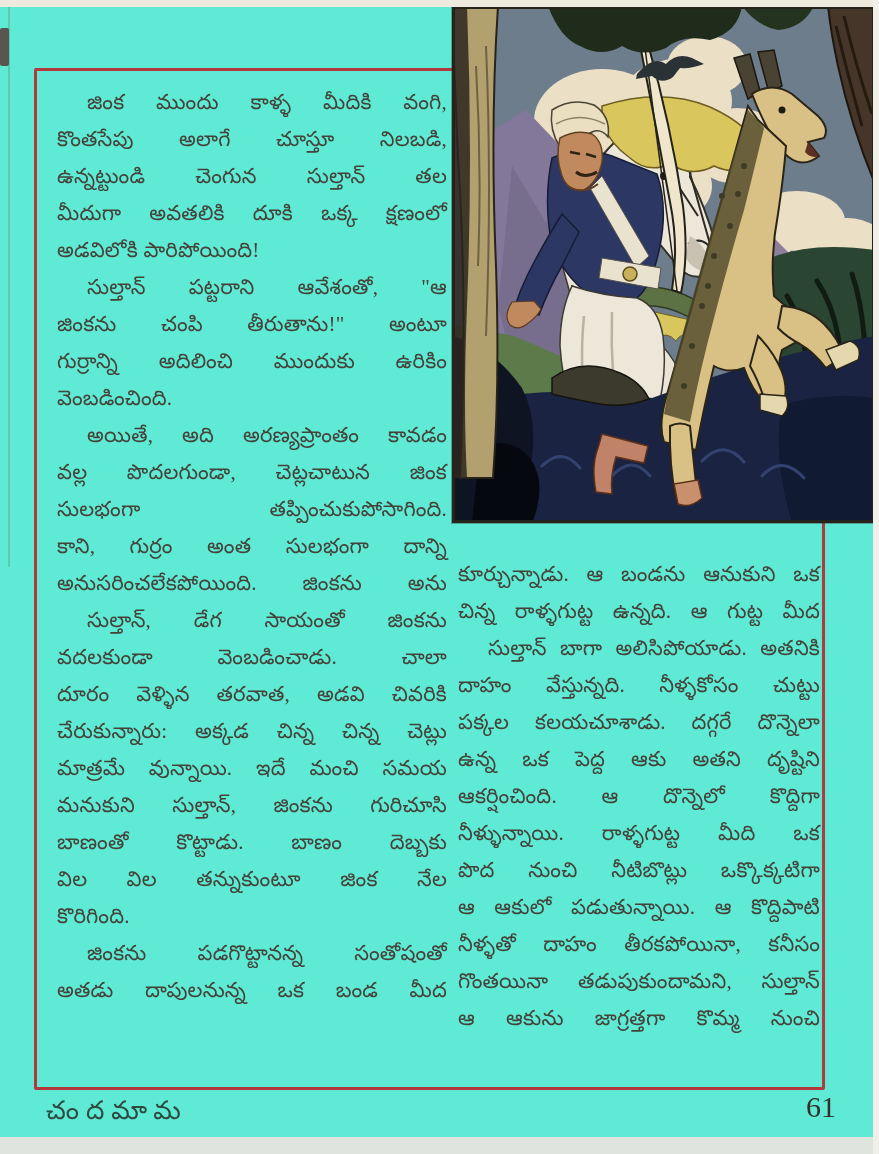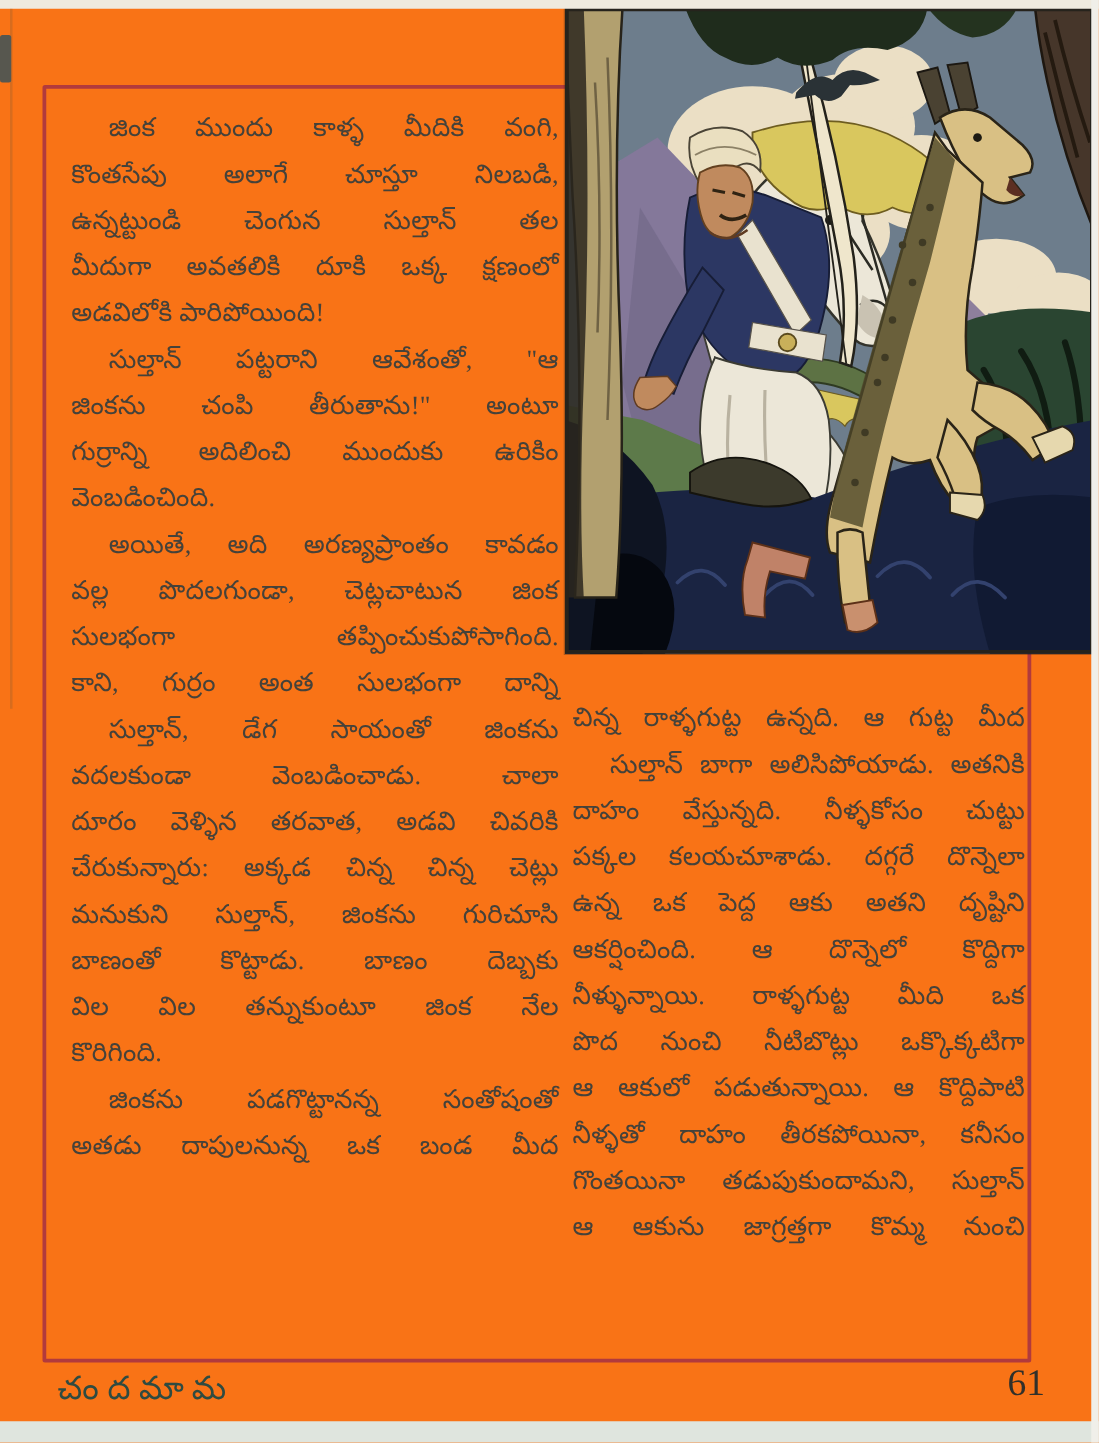--- a/index.html
+++ b/index.html
@@ -1,21 +1,21 @@
 <!DOCTYPE html>
 <html><head>
 <meta charset="utf-8">
 <style>
   html,body{margin:0;padding:0;}
   body{
     width:879px;height:1154px;position:relative;overflow:hidden;
     background:#e9e5d6;
     font-family:"Liberation Serif","DejaVu Serif",serif;
   }
-  .scan{position:absolute;inset:0;background:#f97316;}
+  .scan{position:absolute;inset:0;background:#5eead4;}
   .scan-top-edge{position:absolute;left:0;top:0;width:879px;height:7px;background:#efeade;}
   .scan-bottom-edge{position:absolute;left:0;top:1137px;width:879px;height:17px;background:#dfe5de;}
   .scan-right-edge{position:absolute;left:873px;top:0;width:6px;height:1154px;background:#f0efe9;}
   .scan-crease{position:absolute;left:8px;top:7px;width:2px;height:560px;background:rgba(95,85,60,.22);}
   .scan-smudge{position:absolute;left:0;top:28px;width:9px;height:38px;background:#57574f;border-radius:2px;}
   .page-frame{
     position:absolute;left:34px;top:68px;width:785px;height:1016px;
     border:3px solid #b23a3c;border-radius:2px;
   }
   .col{position:absolute;color:#45423a;}
@@ -54,33 +54,36 @@
     <div class="ln">మీదుగా అవతలికి దూకి ఒక్క క్షణంలో</div>
     <div class="ln e">అడవిలోకి పారిపోయింది!</div>
     <div class="ln i">సుల్తాన్ పట్టరాని ఆవేశంతో, "ఆ</div>
     <div class="ln">జింకను చంపి తీరుతాను!" అంటూ</div>
     <div class="ln">గుర్రాన్ని అదిలించి ముందుకు ఉరికిం</div>
     <div class="ln e">వెంబడించింది.</div>
     <div class="ln i">అయితే, అది అరణ్యప్రాంతం కావడం</div>
     <div class="ln">వల్ల పొదలగుండా, చెట్లచాటున జింక</div>
     <div class="ln">సులభంగా తప్పించుకుపోసాగింది.</div>
     <div class="ln">కాని, గుర్రం అంత సులభంగా దాన్ని</div>
+    <div class="ln">అనుసరించలేకపోయింది. జింకను అను</div>
     <div class="ln i">సుల్తాన్, డేగ సాయంతో జింకను</div>
     <div class="ln">వదలకుండా వెంబడించాడు. చాలా</div>
     <div class="ln">దూరం వెళ్ళిన తరవాత, అడవి చివరికి</div>
     <div class="ln">చేరుకున్నారు: అక్కడ చిన్న చిన్న చెట్లు</div>
+    <div class="ln">మాత్రమే వున్నాయి. ఇదే మంచి సమయ</div>
     <div class="ln">మనుకుని సుల్తాన్, జింకను గురిచూసి</div>
     <div class="ln">బాణంతో కొట్టాడు. బాణం దెబ్బకు</div>
     <div class="ln">విల విల తన్నుకుంటూ జింక నేల</div>
     <div class="ln e">కొరిగింది.</div>
     <div class="ln i">జింకను పడగొట్టానన్న సంతోషంతో</div>
     <div class="ln">అతడు దాపులనున్న ఒక బండ మీద</div>
   </div>
 
   <div class="col col-right">
+    <div class="ln">కూర్చున్నాడు. ఆ బండను ఆనుకుని ఒక</div>
     <div class="ln">చిన్న రాళ్ళగుట్ట ఉన్నది. ఆ గుట్ట మీద</div>
     <div class="ln i">సుల్తాన్ బాగా అలిసిపోయాడు. అతనికి</div>
     <div class="ln">దాహం వేస్తున్నది. నీళ్ళకోసం చుట్టు</div>
     <div class="ln">పక్కల కలయచూశాడు. దగ్గరే దొన్నెలా</div>
     <div class="ln">ఉన్న ఒక పెద్ద ఆకు అతని దృష్టిని</div>
     <div class="ln">ఆకర్షించింది. ఆ దొన్నెలో కొద్దిగా</div>
     <div class="ln">నీళ్ళున్నాయి. రాళ్ళగుట్ట మీది ఒక</div>
     <div class="ln">పొద నుంచి నీటిబొట్లు ఒక్కొక్కటిగా</div>
     <div class="ln">ఆ ఆకులో పడుతున్నాయి. ఆ కొద్దిపాటి</div>
     <div class="ln">నీళ్ళతో దాహం తీరకపోయినా, కనీసం</div>

